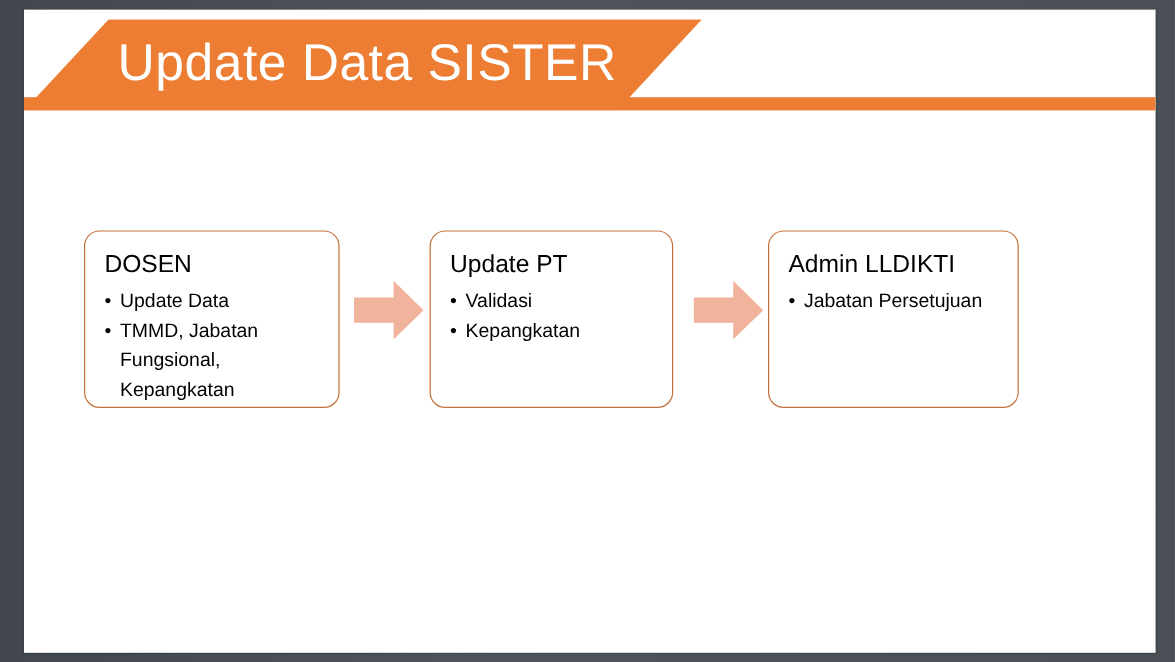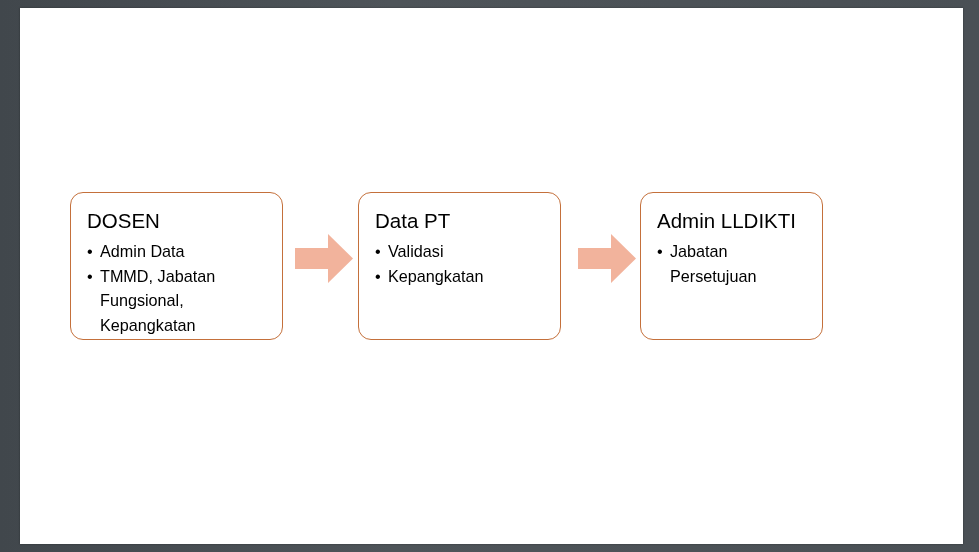--- a/index.html
+++ b/index.html
@@ -92,21 +92,21 @@
     top: 0;
     height: 148px;
     border: 1.6px solid #c4703b;
     border-radius: 13px;
     background: #ffffff;
     padding: 14px 13px 20px 16px;
   }
 
   #box-0 { left: 50px;  width: 213px; }
   #box-1 { left: 338px; width: 203px; }
-  #box-2 { left: 620px; width: 183px; }
+  #box-2 { left: 620px; width: 209px; }
 
   .box-heading {
     font-size: 20.5px;
     color: #000000;
     line-height: 27px;
     margin-bottom: 5px;
     white-space: nowrap;
   }
 
   .box-list {
@@ -143,45 +143,50 @@
 
   .flow-arrow svg { display: block; width: 100%; height: 100%; }
 </style>
 </head>
 <body>
 
 <div id="viewer">
 
   <div id="slide">
 
+    <div id="title-banner">
+      <div class="banner-strip"></div>
+      <div class="banner-shape"></div>
+      <div id="title-text">Update Data SISTER</div>
+    </div>
 
     <div id="flow">
 
       <div class="flow-box" id="box-0">
         <div class="box-heading">DOSEN</div>
         <ul class="box-list">
           <li>
             <span class="bullet-dot">•</span>
-            <span>Admin Data</span>
+            <span>Update Data</span>
           </li>
           <li>
             <span class="bullet-dot">•</span>
             <span>TMMD, Jabatan Fungsional, Kepangkatan</span>
           </li>
         </ul>
       </div>
 
       <div class="flow-arrow" id="arrow-0">
         <svg viewBox="0 0 58 49" xmlns="http://www.w3.org/2000/svg" aria-hidden="true">
           <polygon points="0,14 33,14 33,0 58,24.5 33,49 33,35 0,35" fill="#f2b39c"></polygon>
         </svg>
       </div>
 
       <div class="flow-box" id="box-1">
-        <div class="box-heading">Data PT</div>
+        <div class="box-heading">Update PT</div>
         <ul class="box-list">
           <li>
             <span class="bullet-dot">•</span>
             <span>Validasi</span>
           </li>
           <li>
             <span class="bullet-dot">•</span>
             <span>Kepangkatan</span>
           </li>
         </ul>

